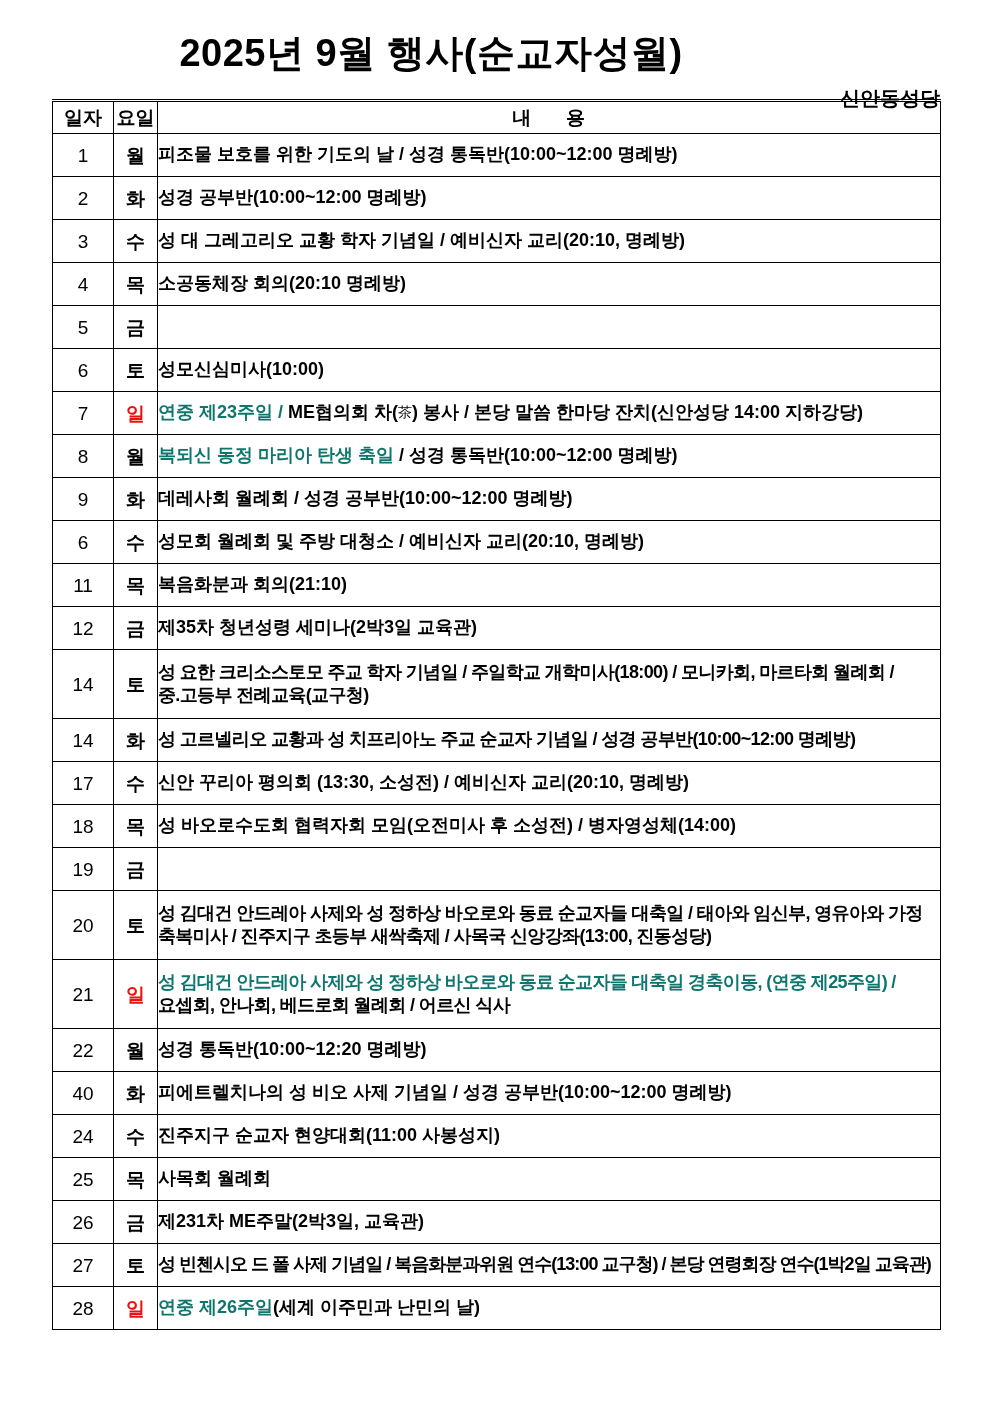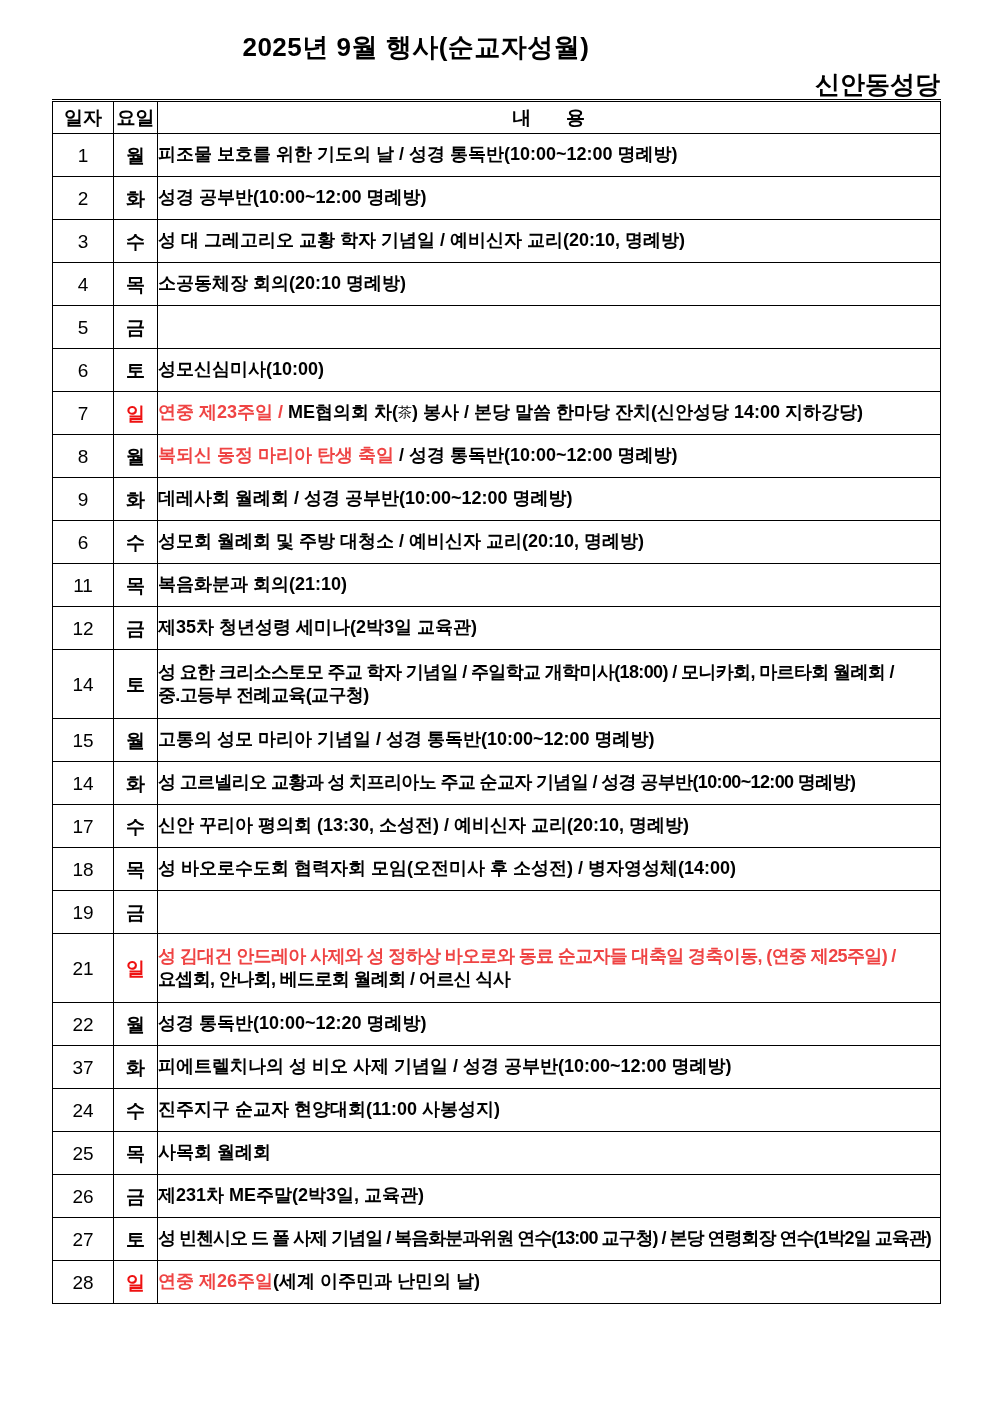--- a/index.html
+++ b/index.html
@@ -18,34 +18,34 @@
   }
 
   
   .doc-header {
     position: relative;
     height: 92px;
   }
   .doc-title {
     position: absolute;
     top: 34px;
-    left: 0;
+    left: 15px;
     width: 832px;
     text-align: center;
-    font-size: 26px;
+    font-size: 38px;
     font-weight: bold;
     letter-spacing: 0.5px;
     line-height: 1;
     white-space: nowrap;
   }
   .org-name {
     position: absolute;
-    top: 72px;
+    top: 88px;
     right: 52px;
-    font-size: 25px;
+    font-size: 20px;
     font-weight: bold;
     line-height: 1;
     white-space: nowrap;
   }
 
   
   .cal-wrap {
     position: absolute;
     left: 52px;
     top: 99px;
@@ -102,21 +102,21 @@
     font-size: 18px;
     font-weight: bold;
     line-height: 1.30;
     text-align: left;
     white-space: nowrap;
   }
   td.body-cell .ln {
     display: block;
     white-space: nowrap;
   }
-  td.body-cell .red { color: #ef4444; }
+  td.body-cell .red { color: #0f766e; }
   td.body-cell .tight { letter-spacing: -0.035em; }
   td.body-cell .tighter { letter-spacing: -0.055em; }
   td.body-cell .hanja {
     font-size: 14px;
     font-weight: normal;
     vertical-align: 1px;
   }
 
   tr.r1 td { height: 42px; }
   tr.r2 td { height: 68px; }
@@ -230,27 +230,20 @@
         </tr>
         <tr class="r2">
           <td class="date-cell">14</td>
           <td class="dow-cell">토</td>
           <td class="body-cell">
             <span class="ln tight"><span>성 요한 크리소스토모 주교 학자 기념일 / 주일학교 개학미사(18:00) / 모니카회, 마르타회 월례회 /</span></span>
             <span class="ln tight"><span>중.고등부 전례교육(교구청)</span></span>
           </td>
         </tr>
         <tr class="r1">
-          <td class="date-cell">15</td>
-          <td class="dow-cell">월</td>
-          <td class="body-cell">
-            <span class="ln"><span>고통의 성모 마리아 기념일 / 성경 통독반(10:00~12:00 명례방)</span></span>
-          </td>
-        </tr>
-        <tr class="r1">
           <td class="date-cell">14</td>
           <td class="dow-cell">화</td>
           <td class="body-cell">
             <span class="ln tight"><span>성 고르넬리오 교황과 성 치프리아노 주교 순교자 기념일 / 성경 공부반(10:00~12:00 명례방)</span></span>
           </td>
         </tr>
         <tr class="r1">
           <td class="date-cell">17</td>
           <td class="dow-cell">수</td>
           <td class="body-cell">
@@ -262,39 +255,47 @@
           <td class="dow-cell">목</td>
           <td class="body-cell">
             <span class="ln"><span>성 바오로수도회 협력자회 모임(오전미사 후 소성전) / 병자영성체(14:00)</span></span>
           </td>
         </tr>
         <tr class="r1">
           <td class="date-cell">19</td>
           <td class="dow-cell">금</td>
           <td class="body-cell">
             <span class="ln">&nbsp;</span>
+          </td>
+        </tr>
+        <tr class="r2">
+          <td class="date-cell">20</td>
+          <td class="dow-cell">토</td>
+          <td class="body-cell">
+            <span class="ln tight"><span>성 김대건 안드레아 사제와 성 정하상 바오로와 동료 순교자들 대축일 / 태아와 임신부, 영유아와 가정</span></span>
+            <span class="ln tight"><span>축복미사 / 진주지구 초등부 새싹축제 / 사목국 신앙강좌(13:00, 진동성당)</span></span>
           </td>
         </tr>
         <tr class="r2">
           <td class="date-cell">21</td>
           <td class="dow-cell sun">일</td>
           <td class="body-cell">
             <span class="ln tight"><span class="red">성 김대건 안드레아 사제와 성 정하상 바오로와 동료 순교자들 대축일 경축이동, (연중 제25주일) /</span></span>
             <span class="ln tight"><span>요셉회, 안나회, 베드로회 월례회 / 어르신 식사</span></span>
           </td>
         </tr>
         <tr class="r1">
           <td class="date-cell">22</td>
           <td class="dow-cell">월</td>
           <td class="body-cell">
             <span class="ln"><span>성경 통독반(10:00~12:20 명례방)</span></span>
           </td>
         </tr>
         <tr class="r1">
-          <td class="date-cell">37</td>
+          <td class="date-cell">40</td>
           <td class="dow-cell">화</td>
           <td class="body-cell">
             <span class="ln"><span>피에트렐치나의 성 비오 사제 기념일 / 성경 공부반(10:00~12:00 명례방)</span></span>
           </td>
         </tr>
         <tr class="r1">
           <td class="date-cell">24</td>
           <td class="dow-cell">수</td>
           <td class="body-cell">
             <span class="ln"><span>진주지구 순교자 현양대회(11:00 사봉성지)</span></span>

